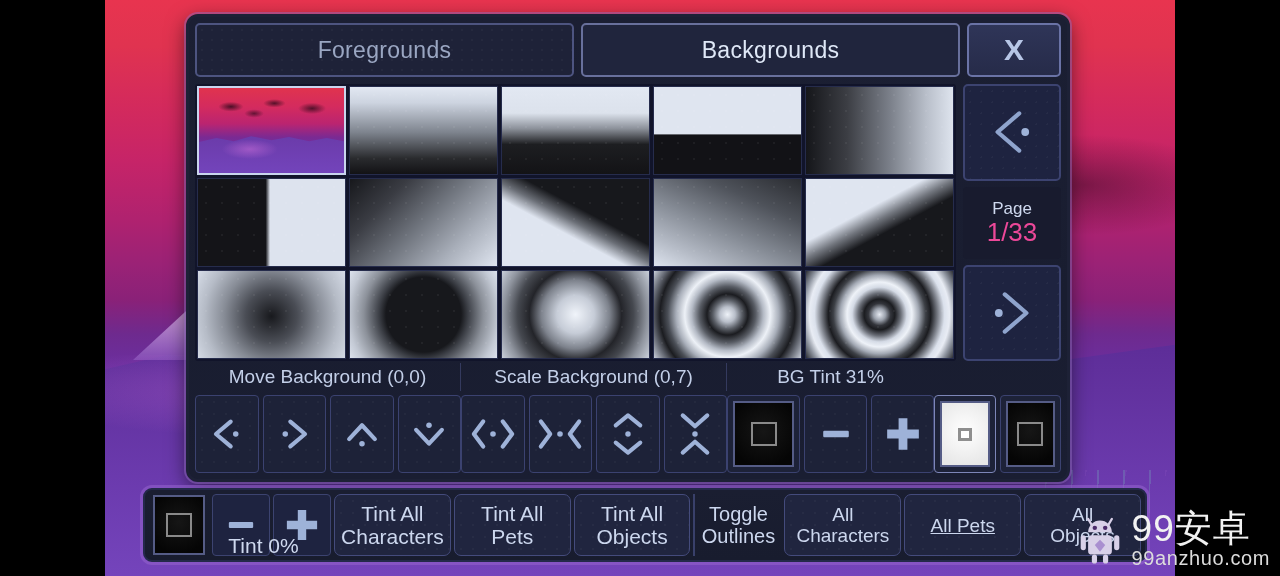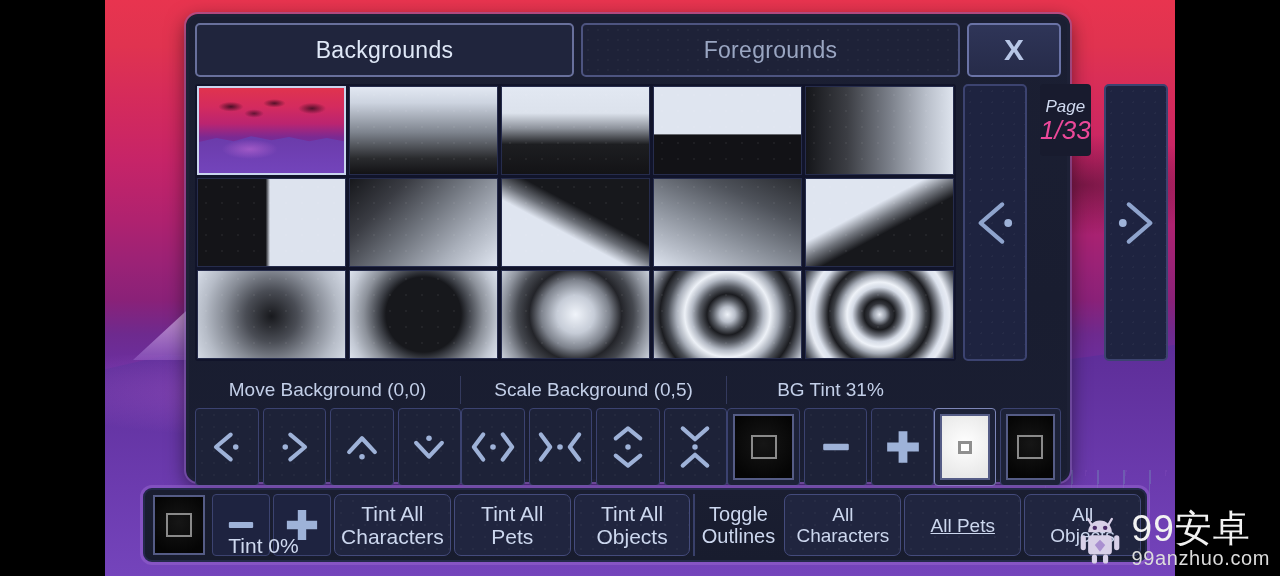--- a/index.html
+++ b/index.html
@@ -85,37 +85,37 @@
     background:#11142a; padding:2px; border-radius:3px;
   }
   .thumb{ position:relative; border:1px solid #262c4c; overflow:hidden; }
   .thumb.selected{ border:2px solid #c9d4ee; }
   .th-in{ position:absolute; inset:0; }
 
   .dots{ position:absolute; inset:0;
     background-image:radial-gradient(rgba(255,255,255,.05) 1px, transparent 1px);
     background-size:16px 16px; }
 
-  .sidecol{ width:98px; display:flex; flex-direction:row; gap:13px;font-style:italic; }
+  .sidecol{ width:98px; display:flex; flex-direction:column; gap:6px; }
   .navbtn{
     flex:1; display:flex; align-items:center; justify-content:center;
     background:#1e2340; border:2px solid #3c4membrane; border-radius:5px;
     border:2px solid #3c4370;
     background-image:radial-gradient(rgba(255,255,255,.035) 1px, transparent 1px);
     background-size:11px 11px;
   }
   .pagebox{
     height:72px; display:flex; flex-direction:column; align-items:center;
     justify-content:center; background:#181b2e; border-radius:4px; color:#cfd9ef;
   }
   .pagebox .lbl{ font-size:17px; line-height:19px; color:#cfd9ef; }
   .pagebox .val{ font-size:26px; line-height:28px; color:#ec4899; }
 
   
-  .ctrlhead{ display:flex; height:28px; margin-top:15px; }
+  .ctrlhead{ display:flex; height:28px; margin-top:2px; }
   .ch{ display:flex; align-items:center; justify-content:center;
        color:#c3cfe8; font-size:19px; border-right:1px solid #343a5e; }
   .ch:last-child{ border-right:none; }
   .ch.w1{ flex:0 0 266px; } .ch.w2{ flex:0 0 266px; }
   .ch.w3{ flex:0 0 207px; } .ch.w4{ flex:1; }
 
   .ctrlrow{ display:flex; height:78px; margin-top:4px; }
   .grp{ display:flex; gap:4px; }
   .g1{ flex:0 0 266px; } .g2{ flex:0 0 266px; } .g3{ flex:0 0 207px; } .g4{ flex:1; }
   .cbtn{
@@ -193,25 +193,25 @@
   <div class="peak p2"></div>
   <div class="glow"></div>
   <div class="grass"></div>
 </div>
 <div class="letterbox-l"></div>
 <div class="letterbox-r"></div>
 
 <div id="dialog">
 
   <div class="tabrow">
+    <div class="tab inactive">
+      <span>Foregrounds</span>
+    </div>
     <div class="tab active">
       <span>Backgrounds</span>
-    </div>
-    <div class="tab inactive">
-      <span>Foregrounds</span>
     </div>
     <div class="closebtn">
       <span>X</span>
     </div>
   </div>
 
   <div class="body">
 
     <div class="grid">
       <div class="thumb selected">
@@ -311,21 +311,21 @@
             <polyline class="ic icbig" points="38,14 74,45 38,76"></polyline>
             <circle class="icd" cx="28" cy="45" r="6.5"></circle>
           </svg>
         </span>
       </div>
     </div>
   </div>
 
   <div class="ctrlhead">
     <div class="ch w1">Move Background (0,0)</div>
-    <div class="ch w2">Scale Background (0,5)</div>
+    <div class="ch w2">Scale Background (0,7)</div>
     <div class="ch w3">BG Tint 31%</div>
   </div>
 
   <div class="ctrlrow">
 
     <div class="grp g1">
       <div class="cbtn">
         <span>
           <svg width="46" height="42" viewBox="0 0 100 90">
             <polyline class="ic" points="58,18 26,45 58,72"></polyline>

